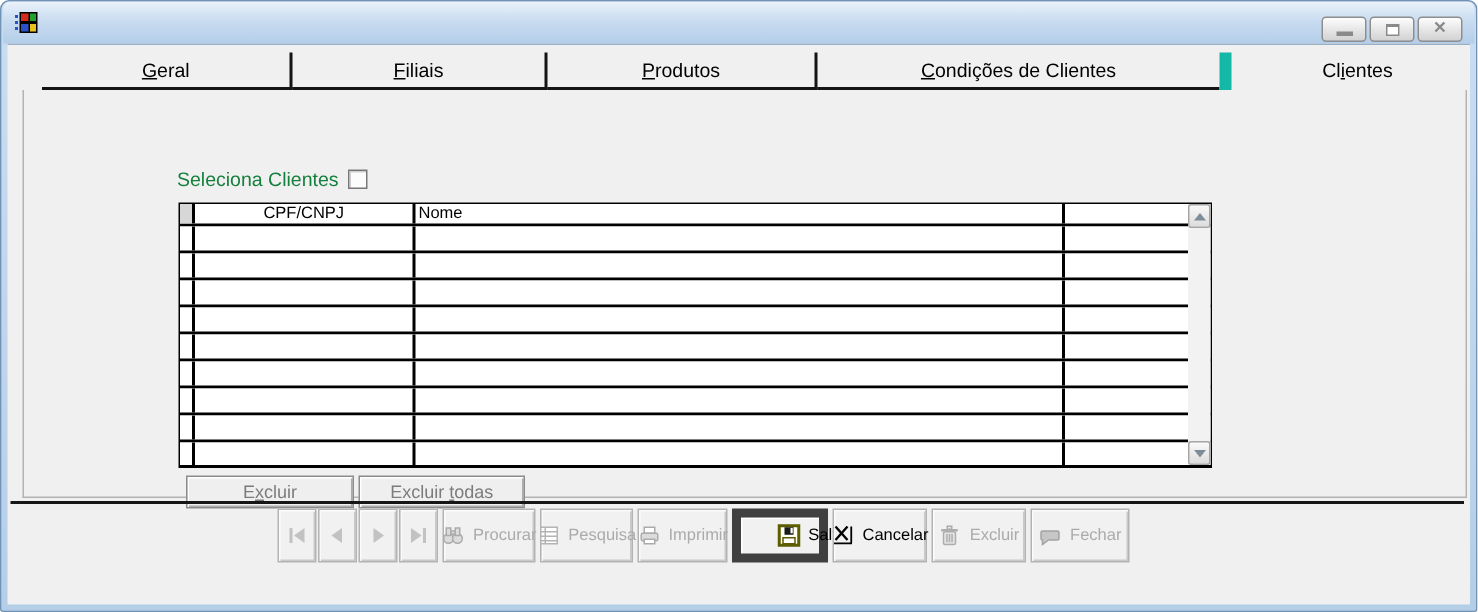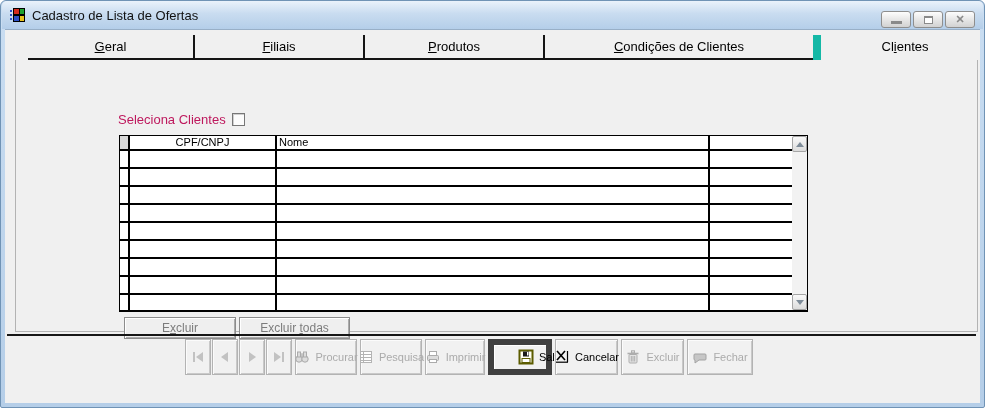--- a/index.html
+++ b/index.html
@@ -46,21 +46,21 @@
   .tab.active{ width:178px; border-bottom:none; border-left:8px solid #14b8a6; border-right:2px solid #141414; }
   .accel{ text-decoration:underline; }
 
   .tabpage{
     position:absolute; left:10px; top:30px; width:963px; height:272px;
     background:#F0F0F0; border:1px solid #B3B3B3; border-top:none;
   }
 
   
   .sel-row{ position:absolute; left:102px; top:52px; display:flex; align-items:center; }
-  .sel-label{ font-size:13px; color:#be185d; }
+  .sel-label{ font-size:13px; color:#15803d; }
   .checkbox{
     width:13px; height:13px; margin-left:6px; background:#FCFCFC;
     border:1px solid #777; box-shadow:inset 1px 1px 0 #CFCFCF;
   }
 
   
   .grid{
     position:absolute; left:103px; top:75px; width:689px; height:177px;
     background:#fff; border:1px solid #000; border-bottom:2px solid #000;
     overflow:hidden;
@@ -132,21 +132,20 @@
     <svg class="app-icon" viewBox="0 0 16 16">
       <rect x="0" y="3" width="2" height="2" fill="#2B50C8"></rect>
       <rect x="0" y="7" width="2" height="2" fill="#2B50C8"></rect>
       <rect x="0" y="11" width="2" height="2" fill="#2B50C8"></rect>
       <rect x="3" y="1" width="12" height="14" fill="#000"></rect>
       <rect x="4" y="2" width="5" height="5" fill="#D42A1E"></rect>
       <rect x="10" y="2" width="4" height="5" fill="#1FA12E"></rect>
       <rect x="4" y="9" width="5" height="5" fill="#2B50C8"></rect>
       <rect x="10" y="9" width="4" height="5" fill="#E8C21B"></rect>
     </svg>
-    <span class="title-text">Cadastro de Lista de Ofertas</span>
     <div class="caption-buttons">
       <div class="capbtn">
           <span class="glyph-min"></span>
         </div>
       <div class="capbtn">
           <span class="glyph-max"></span>
         </div>
       <div class="capbtn">
           <span class="glyph-close">✕</span>
         </div>

